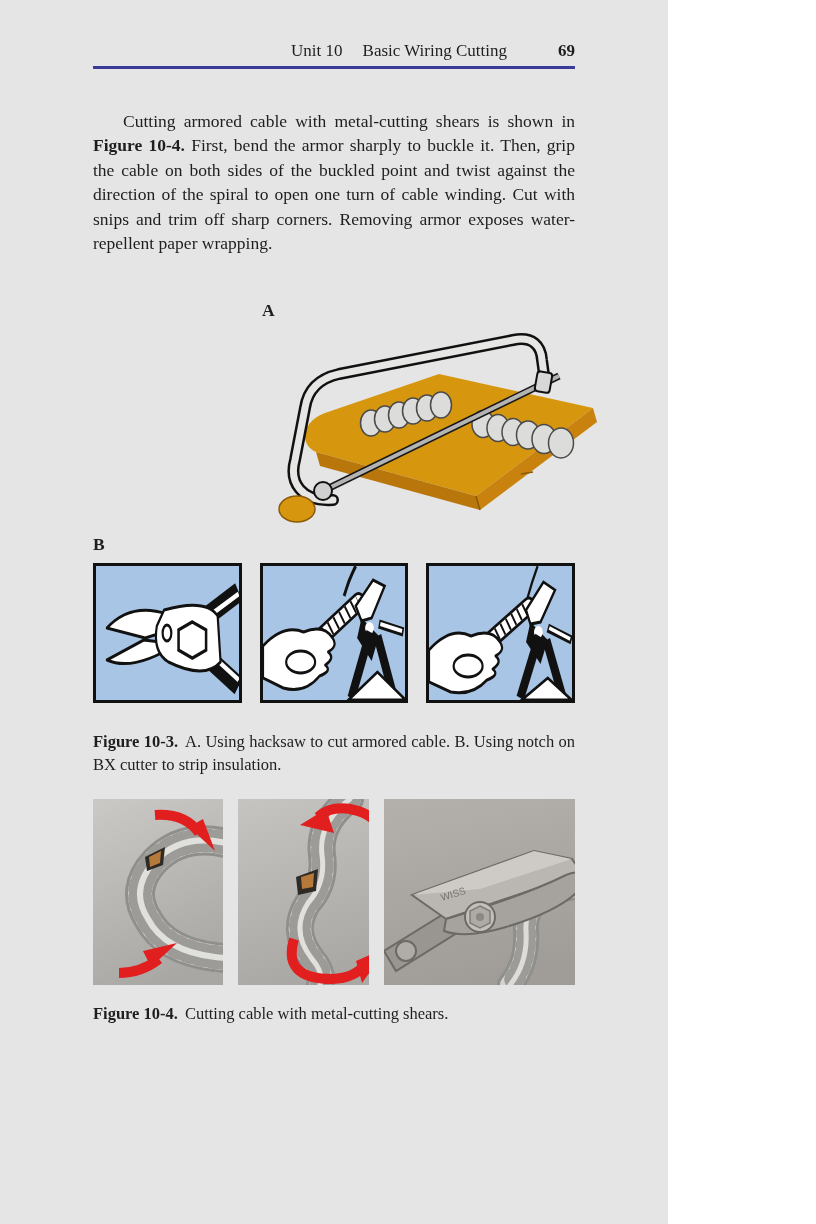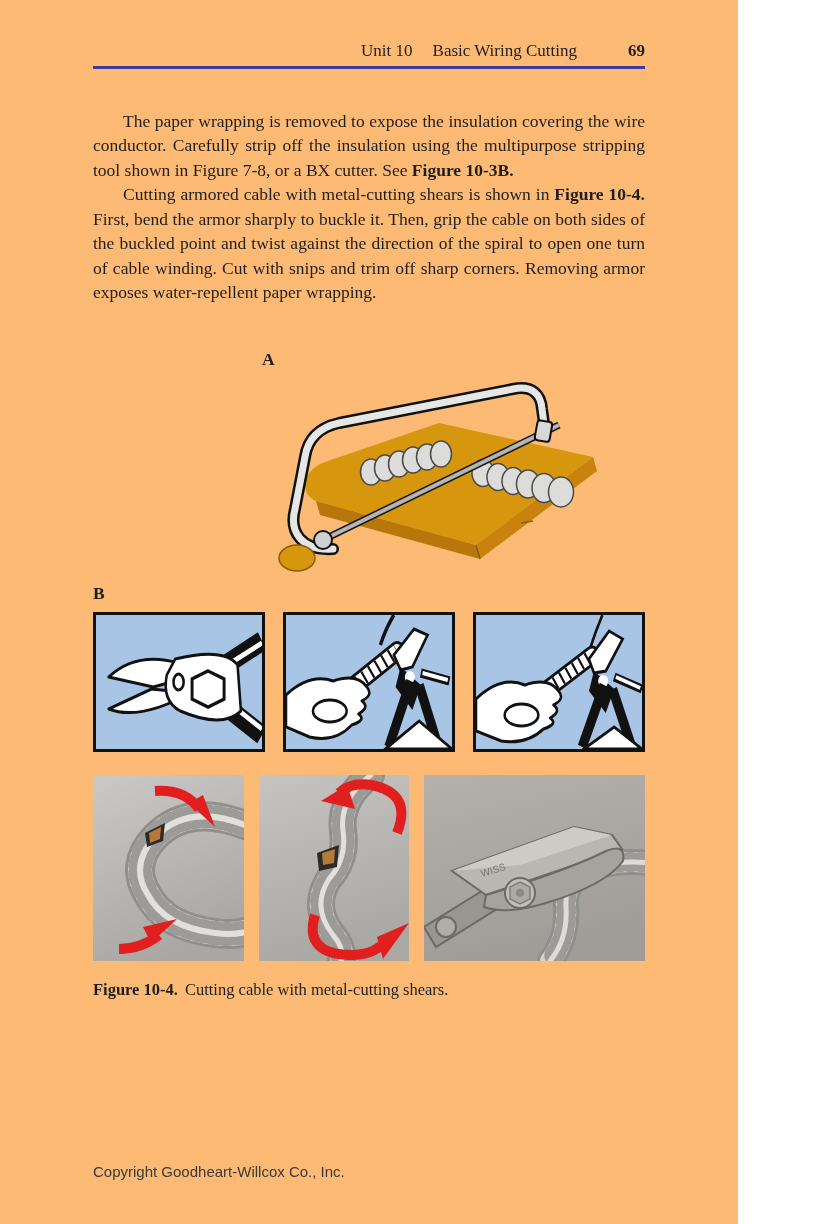--- a/index.html
+++ b/index.html
@@ -1,17 +1,17 @@
 <!DOCTYPE html>
 <html><head>
 <meta charset="utf-8">
 <style>
   html,body{margin:0;padding:0;background:#ffffff;}
   .page{
-    position:relative;width:738px;height:1224px;background:#fdba74;
+    position:relative;width:668px;height:1224px;background:#e5e5e5;
     font-family:"Liberation Serif", serif;color:#1e1e1e;overflow:hidden;
     box-sizing:border-box;padding:0 93px;
   }
   
   .hdr{padding-top:40px;}
   .hdr-text{display:flex;justify-content:flex-end;align-items:baseline;
     font-size:17px;line-height:22px;}
   .hdr-unit{margin-right:20px;}
   .hdr-num{margin-left:51px;font-weight:bold;}
   .hdr-rule{margin-top:4px;height:2.5px;background:#3b3b99;}
@@ -51,21 +51,20 @@
   <div class="hdr">
     <div class="hdr-text">
       <span class="hdr-unit">Unit 10</span>
       <span class="hdr-chap">Basic Wiring Cutting</span>
       <span class="hdr-num">69</span>
     </div>
     <div class="hdr-rule"></div>
   </div>
 
   <div class="body-copy">
-    <p class="body-para"><span>The paper wrapping is removed to expose the insulation covering the wire conductor. Carefully strip off the insulation using the multipurpose stripping tool shown in Figure 7-8, or a BX cutter. See </span><b>Figure 10-3B.</b></p>
     <p class="body-para"><span>Cutting armored cable with metal-cutting shears is shown in </span><b>Figure 10-4.</b><span> First, bend the armor sharply to buckle it. Then, grip the cable on both sides of the buckled point and twist against the direction of the spiral to open one turn of cable winding. Cut with snips and trim off sharp corners. Removing armor exposes water-repellent paper wrapping.</span></p>
   </div>
 
   <div class="fig-a">
     <div class="fig-label label-a">A</div>
     <svg width="330" height="220" viewBox="0 0 330 220">
 
       <path d="M45,148 C28,140 30,118 54,109 L168,70 L322,104 L205,192 Z" fill="#d6970f"></path>
       <polygon points="205,192 322,104 326,118 209,206" fill="#c8820d"></polygon>
       <polygon points="45,148 205,192 209,206 49,162" fill="#b9770b"></polygon>
@@ -158,20 +157,21 @@
         <path d="M162,74 L184,130" stroke="#111" stroke-width="11" fill="none"></path>
         <path d="M164,62 L197,74" stroke="#111" stroke-width="9" fill="none"></path>
         <path d="M166,62 L195,73" stroke="#fff" stroke-width="4" fill="none"></path>
         <path d="M0,84 Q30,60 58,70 Q86,62 98,76 Q106,84 92,90 Q102,96 88,103 Q98,109 80,114 Q60,130 30,126 L0,116 Z" fill="#fff" stroke="#111" stroke-width="3" stroke-linejoin="round"></path>
         <ellipse cx="54" cy="100" rx="20" ry="11" fill="#fff" stroke="#111" stroke-width="3"></ellipse>
         <polygon points="128,134 164,112 197,134" fill="#fff" stroke="#111" stroke-width="3"></polygon>
       </svg>
     </div>
   </div>
 
+  <p class="caption"><b>Figure 10-3.</b><span>A. Using hacksaw to cut armored cable. B. Using notch on BX cutter to strip insulation.</span></p>
 
   <div class="photo-row">
 
     <div class="photo photo-1">
       <svg width="173" height="186" viewBox="0 0 173 186">
         <defs>
           <linearGradient id="pg1" x1="0" y1="0" x2="0.4" y2="1">
             <stop offset="0" stop-color="#cbc9c6"></stop>
               <stop offset="1" stop-color="#a9a7a4"></stop>
           </linearGradient>
@@ -245,15 +245,14 @@
           <circle cx="96" cy="118" r="4" fill="#8c8884"></circle>
           <circle cx="22" cy="152" r="10" fill="#b0aca7" stroke="#6d6a66" stroke-width="2"></circle>
           <text x="58" y="102" font-size="10" font-family="Liberation Sans, sans-serif" fill="#78756f" transform="rotate(-17 58 102)">WISS</text>
         </g>
       </svg>
     </div>
   </div>
 
   <p class="caption cap-2"><b>Figure 10-4.</b><span>Cutting cable with metal-cutting shears.</span></p>
 
-  <div class="footer">Copyright Goodheart-Willcox Co., Inc.</div>
 
 </div>
 
 </body></html>

